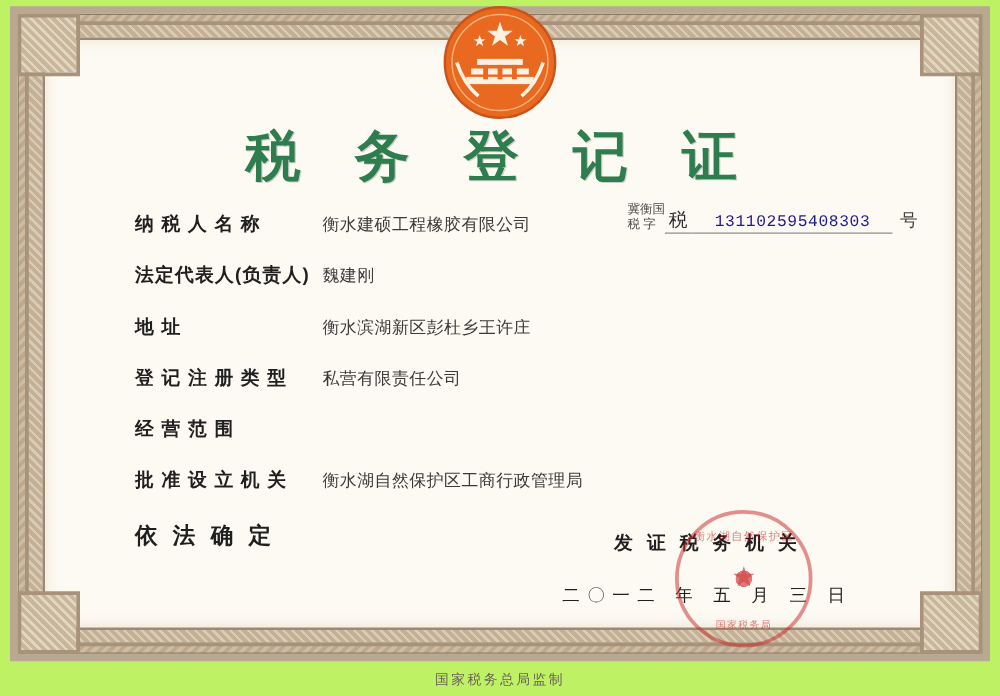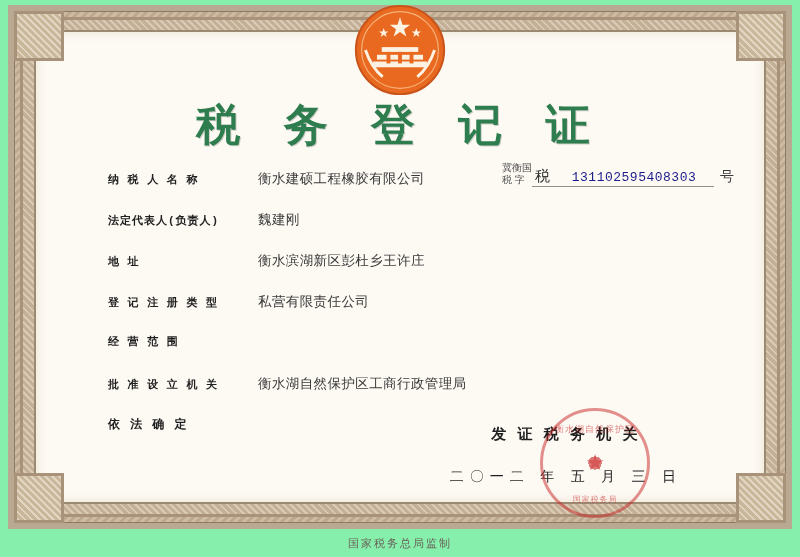--- a/index.html
+++ b/index.html
@@ -10,21 +10,21 @@
     width: 800px;
     height: 557px;
     background: #ffffff;
     font-family: "DejaVu Sans", sans-serif;
     overflow: hidden;
   }
   .certificate {
     position: relative;
     width: 800px;
     height: 557px;
-    background: #86efac;
+    background: #bef264;
   }
 
   
   .frame-outer {
     position: absolute;
     left: 8px; top: 5px; right: 8px; bottom: 28px;
     border: 6px solid #b9a892;
     background:
       repeating-linear-gradient(135deg,
         #cdbba4 0px, #cdbba4 3px,
@@ -141,42 +141,42 @@
   }
   .field-row {
     display: flex;
     align-items: baseline;
     margin-bottom: 19px;
     height: 22px;
   }
   .field-label {
     width: 150px;
     flex: 0 0 150px;
-    font-family: Liberation Mono, monospace;
-    font-size: 11px;
+    font-family: Liberation Sans, sans-serif;
+    font-size: 15px;
     font-weight: bold;
     color: #1f1f1f;
     letter-spacing: 1px;
     white-space: nowrap;
   }
   .field-value {
     font-family: "DejaVu Sans", sans-serif;
     font-size: 13.5px;
     color: #3a3a3a;
     letter-spacing: .4px;
     white-space: nowrap;
   }
   .field-value.small {
     font-size: 9px;
     color: #555;
     letter-spacing: .2px;
   }
   .field-value.bold {
     font-family: "DejaVu Serif", serif;
-    font-size: 12px;
+    font-size: 18px;
     font-weight: bold;
     color: #1f1f1f;
     letter-spacing: 3px;
   }
 
   
   .issuer {
     position: absolute;
     right: 118px;
     top: 425px;

